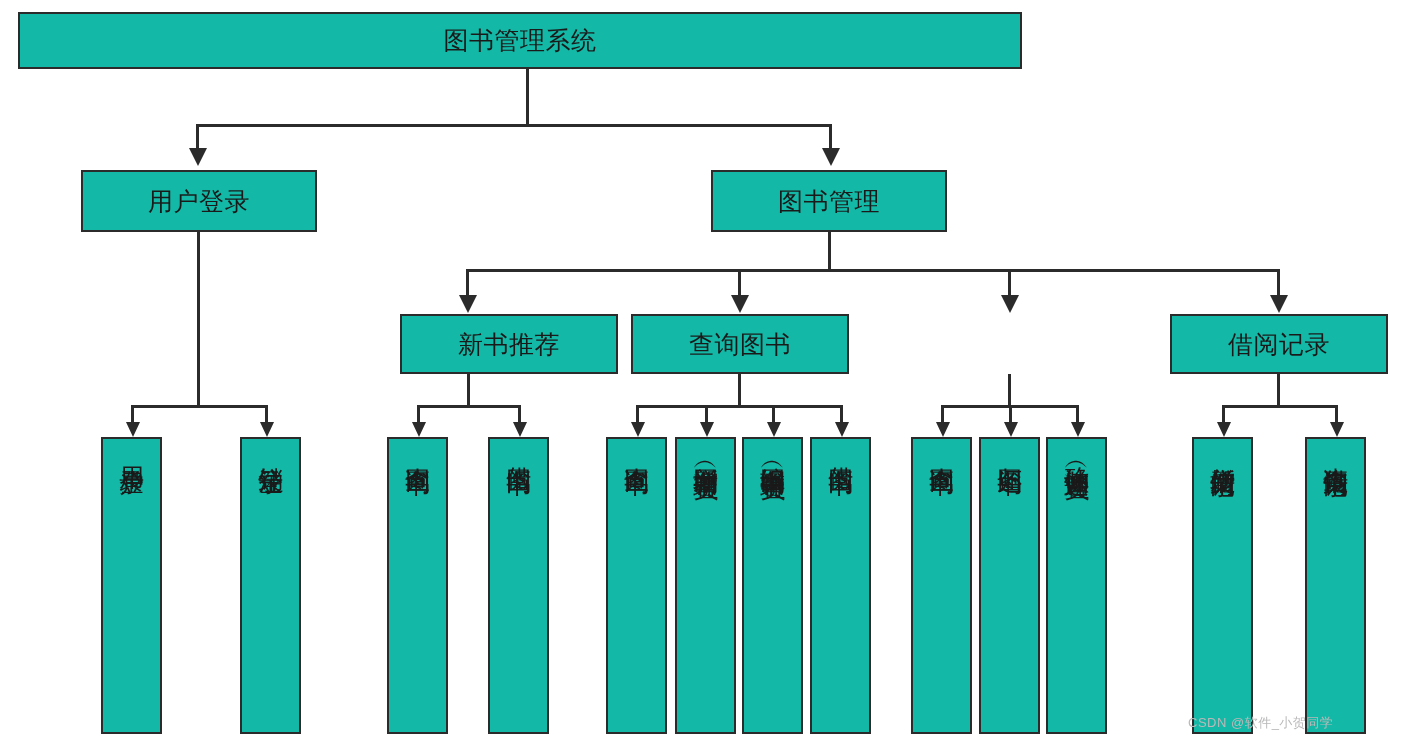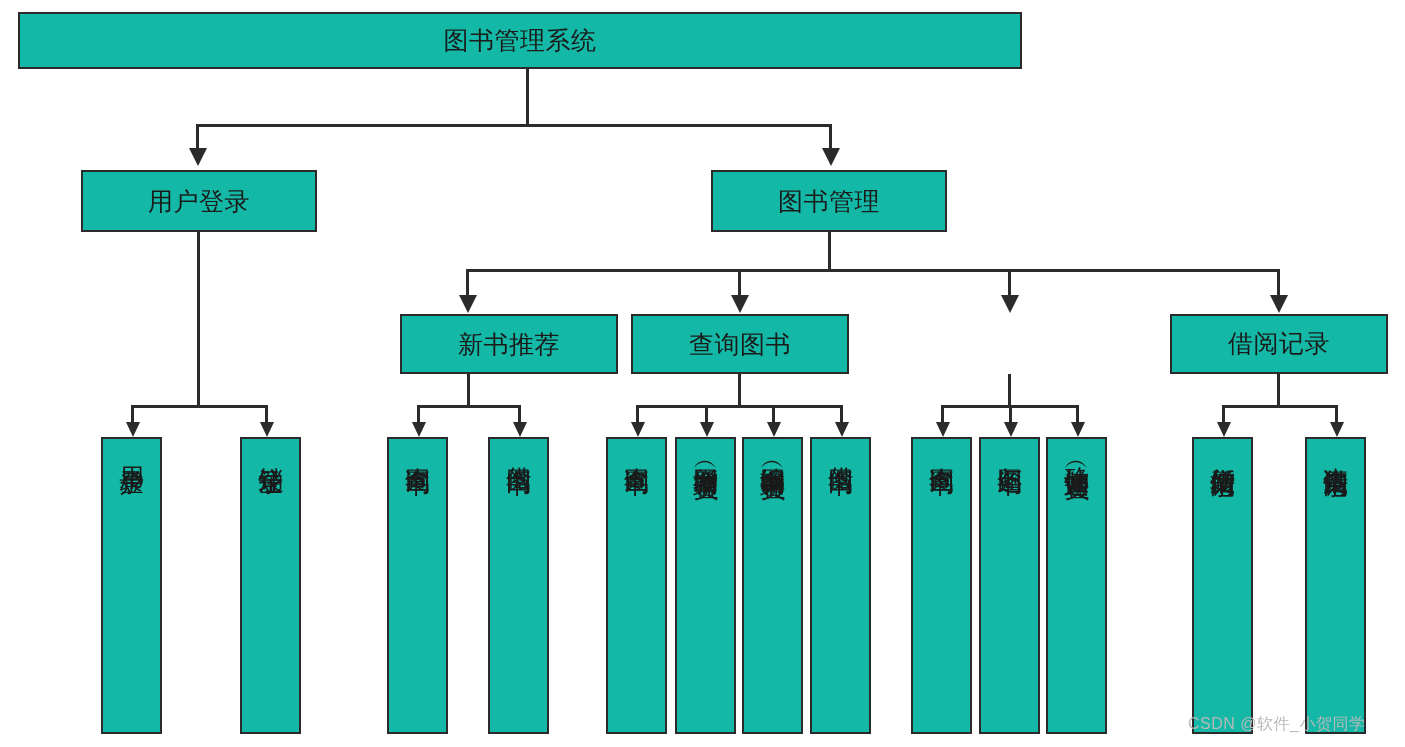--- a/index.html
+++ b/index.html
@@ -71,21 +71,21 @@
     border-top: 18px solid #2b2b2b;
   }
   .arrow.small {
     border-left-width: 7px;
     border-right-width: 7px;
     border-top-width: 15px;
   }
   .watermark {
     position: absolute;
     color: #b9b9b9;
-    font-size: 16px;
+    font-size: 13px;
     white-space: nowrap;
     letter-spacing: 0.5px;
   }
 </style>
 </head>
 <body>
 
 <div id="canvas">
 
   <div class="node horiz" style="left:18px; top:12px; width:1004px; height:57px;">
@@ -133,21 +133,21 @@
 
   <div class="node horiz" style="left:360px; top:314px; width:218px; height:60px;margin-left:40px;">
     <span class="node-label">新书推荐</span>
   </div>
 
   <div class="node horiz" style="left:631px; top:314px; width:218px; height:60px;">
     <span class="node-label">查询图书</span>
   </div>
 
 
-  <div class="node horiz" style="left:1170px; top:314px; width:218px; height:60px;font-family:Liberation Serif, serif;">
+  <div class="node horiz" style="left:1170px; top:314px; width:218px; height:60px;">
     <span class="node-label">借阅记录</span>
   </div>
 
   <div class="vline" style="left:467px; top:374px; height:33px;"></div>
   <div class="hline" style="left:417px; top:405px; width:104px;"></div>
   <div class="vline" style="left:417px; top:405px; height:17px;"></div>
   <div class="arrow small" style="left:412px; top:422px;"></div>
   <div class="vline" style="left:518px; top:405px; height:17px;"></div>
   <div class="arrow small" style="left:513px; top:422px;"></div>
 

